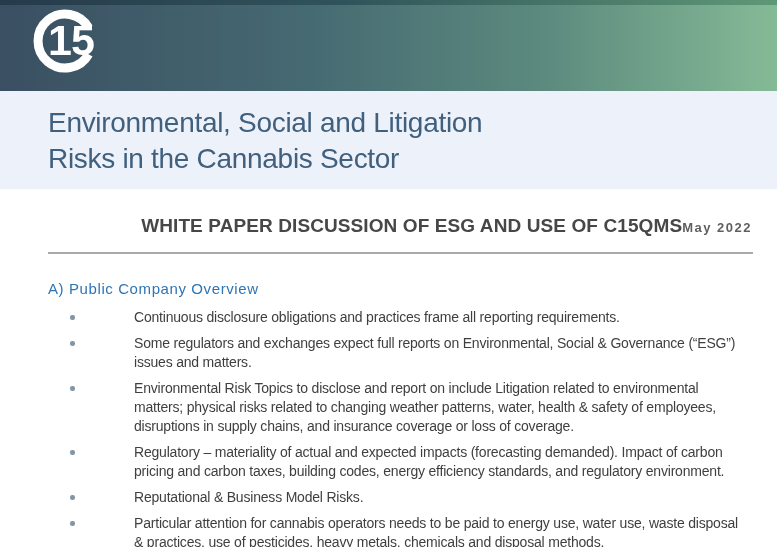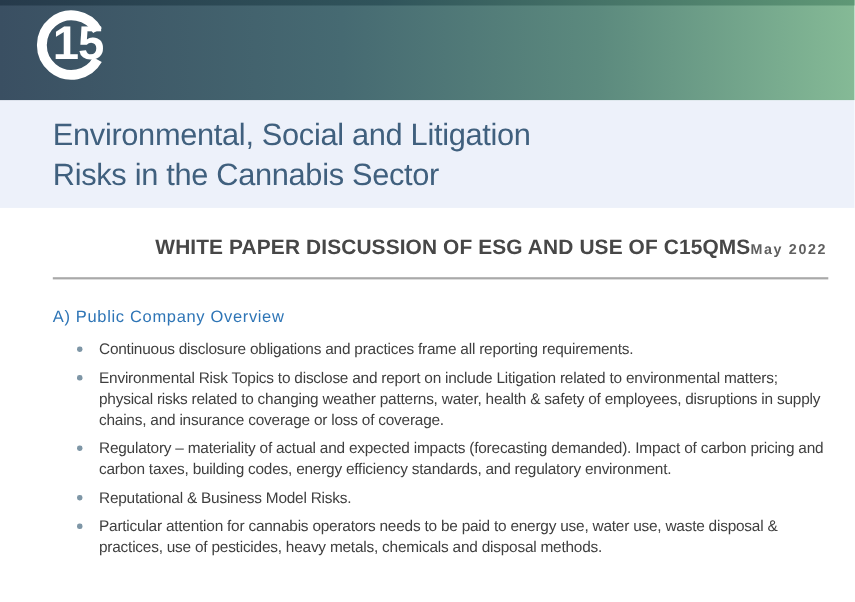--- a/index.html
+++ b/index.html
@@ -121,20 +121,21 @@
     padding: 0;
     list-style: none;
   }
   .bullet-item {
     display: flex;
     margin-bottom: 7px;
     color: #3f3f3f;
     font-size: 14px;
     line-height: 19px;
     letter-spacing: -0.2px;
+    gap: 44px;
   }
   .bullet-dot {
     flex: 0 0 22px;
     position: relative;
   }
   .bullet-dot::after {
     content: "";
     position: absolute;
     left: 2px;
     top: 7px;
@@ -179,20 +180,24 @@
 
   <div class="section-heading">A) Public Company Overview</div>
 
   <ul class="bullet-list">
     <li class="bullet-item">
       <span class="bullet-dot"></span>
       <span class="bullet-text">Continuous disclosure obligations and practices frame all reporting requirements.</span>
     </li>
     <li class="bullet-item">
       <span class="bullet-dot"></span>
+      <span class="bullet-text">Some regulators and exchanges expect full reports on Environmental, Social &amp; Governance (“ESG”) issues and matters.</span>
+    </li>
+    <li class="bullet-item">
+      <span class="bullet-dot"></span>
       <span class="bullet-text">Environmental Risk Topics to disclose and report on include Litigation related to environmental matters; physical risks related to changing weather patterns, water, health &amp; safety of employees, disruptions in supply chains, and insurance coverage or loss of coverage.</span>
     </li>
     <li class="bullet-item">
       <span class="bullet-dot"></span>
       <span class="bullet-text">Regulatory – materiality of actual and expected impacts (forecasting demanded). Impact of carbon pricing and carbon taxes, building codes, energy efficiency standards, and regulatory environment.</span>
     </li>
     <li class="bullet-item">
       <span class="bullet-dot"></span>
       <span class="bullet-text">Reputational &amp; Business Model Risks.</span>
     </li>

